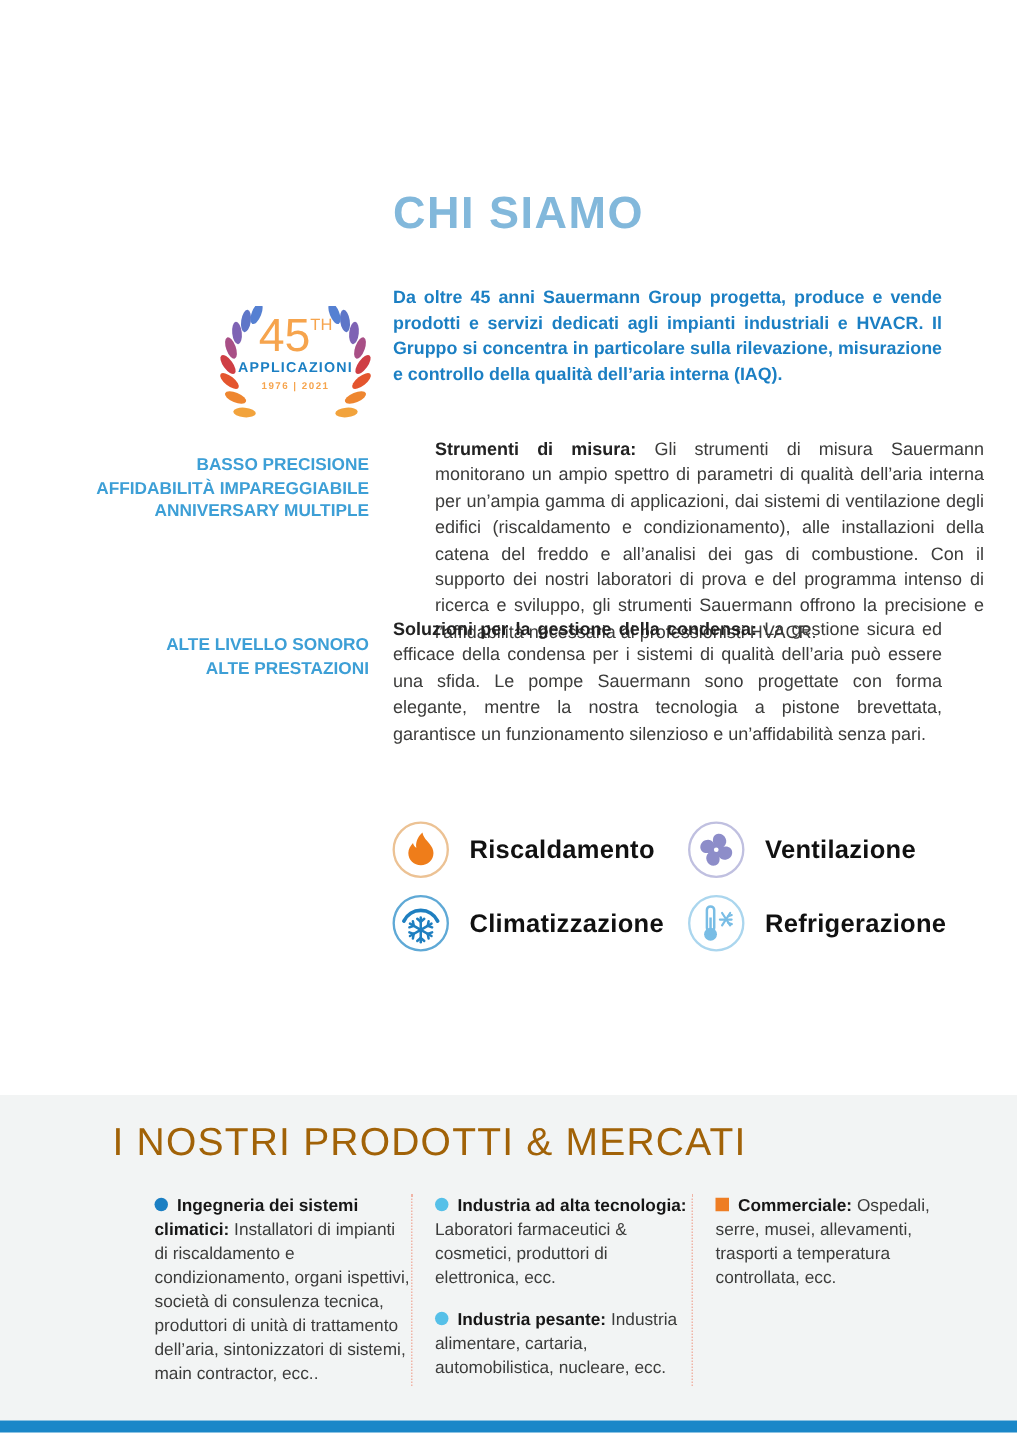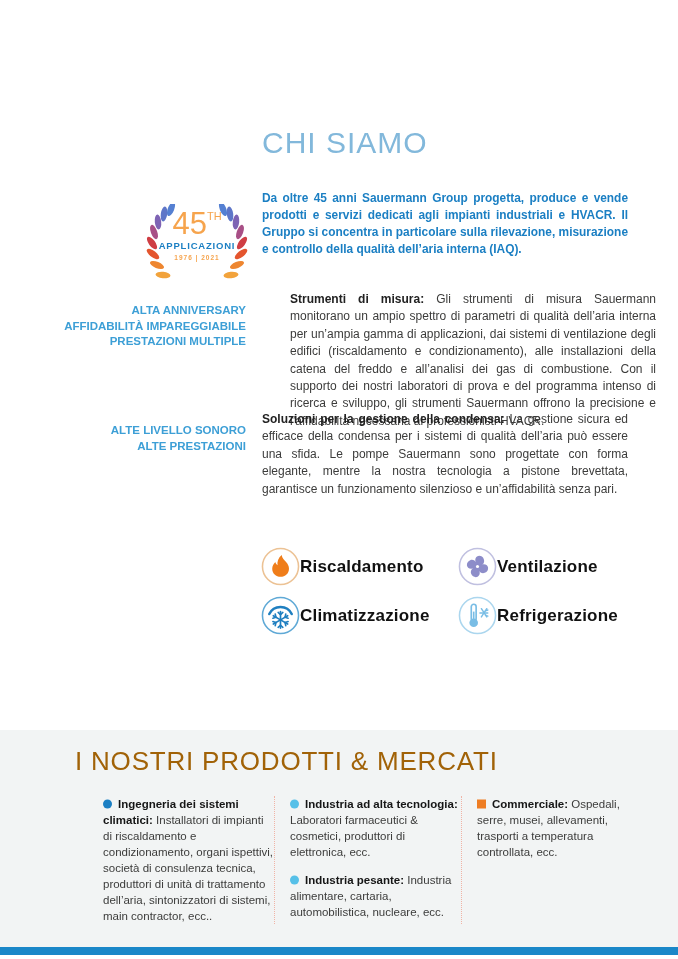--- a/index.html
+++ b/index.html
@@ -5,21 +5,21 @@
   * { margin:0; padding:0; box-sizing:border-box; }
   html,body { background:#ffffff; }
   .page {
     position:relative; width:678px; height:959px; margin:0 auto;
     background:#ffffff; overflow:hidden;
     font-family:"Liberation Sans","DejaVu Sans",sans-serif;
     -webkit-font-smoothing:antialiased;
   }
   .page-title {
     position:absolute; left:262px; top:126px;
-    font-size:30px; font-weight:400; letter-spacing:1px; color:#82b8db;
+    font-size:30px; font-weight:700; letter-spacing:1px; color:#82b8db;
   }
   
   .anniv { position:absolute; left:136px; top:204px; width:122px; height:82px; }
   .anniv svg.wreath { position:absolute; left:0; top:0; }
   .anniv .stack { position:relative; width:100%; text-align:center; padding-top:5px; }
   .anniv .num { font-size:31px; line-height:30px; color:#f6a44d; font-weight:400; letter-spacing:0px; }
   .anniv .th { font-size:11px; vertical-align:14px; color:#f6a44d; font-weight:400; }
   .anniv .annw { font-size:9.5px; font-weight:bold; letter-spacing:0.8px; color:#1b7fc3; margin-top:1px; }
   .anniv .years { font-size:6.5px; letter-spacing:1px; color:#f6a44d; margin-top:3px; font-weight:bold; }
   
@@ -41,21 +41,21 @@
     font-size:12px; line-height:17.4px; color:#3c3c3b; text-align:justify;
   }
   .para.p1 { top:291px;margin-left:28px; }
   .para.p2 { top:411px; }
   .para b { color:#222222; }
   
   .apps {
     position:absolute; left:261px; top:547px; width:372px;
     display:grid; grid-template-columns:197px 175px; grid-row-gap:10px;
   }
-  .app { display:flex; align-items:center; height:39px; }
+  .app { display:flex; align-items:center; gap:13px; height:39px; }
   .app .icon-wrap { width:39px; height:39px; flex:0 0 39px; }
   .app .app-label { font-size:17px; font-weight:bold; color:#111111; letter-spacing:0.2px; }
   
   .band {
     position:absolute; left:0; top:730px; width:678px; height:217px;
     background:#f2f4f4;
   }
   .band-title {
     position:absolute; left:75px; top:16px;
     font-size:26px; font-weight:400; letter-spacing:0.8px; color:#a16207;
@@ -108,23 +108,23 @@
     <div class="stack">
       <div><span class="num">45</span><span class="th">TH</span></div>
       <div class="annw">APPLICAZIONI</div>
       <div class="years">1976 | 2021</div>
     </div>
   </div>
 
   <p class="intro">Da oltre 45 anni Sauermann Group progetta, produce e vende prodotti e servizi dedicati agli impianti industriali e HVACR. Il Gruppo si concentra in particolare sulla rilevazione, misurazione e controllo della qualità dell’aria interna (IAQ).</p>
 
   <div class="side-label s1">
-    <div>ALTA ANNIVERSARY</div>
+    <div>BASSO PRECISIONE</div>
     <div>AFFIDABILITÀ IMPAREGGIABILE</div>
-    <div>PRESTAZIONI MULTIPLE</div>
+    <div>ANNIVERSARY MULTIPLE</div>
   </div>
 
   <p class="para p1"><b>Strumenti di misura:</b> <span>Gli strumenti di misura Sauermann monitorano un ampio spettro di parametri di qualità dell’aria interna per un’ampia gamma di applicazioni, dai sistemi di ventilazione degli edifici (riscaldamento e condizionamento), alle installazioni della catena del freddo e all’analisi dei gas di combustione. Con il supporto dei nostri laboratori di prova e del programma intenso di ricerca e sviluppo, gli strumenti Sauermann offrono la precisione e l’affidabilità necessaria ai professionisti HVACR.</span></p>
 
   <div class="side-label s2">
     <div>ALTE LIVELLO SONORO</div>
     <div>ALTE PRESTAZIONI</div>
   </div>
 
   <p class="para p2"><b>Soluzioni per la gestione della condensa:</b> <span>La gestione sicura ed efficace della condensa per i sistemi di qualità dell’aria può essere una sfida. Le pompe Sauermann sono progettate con forma elegante, mentre la nostra tecnologia a pistone brevettata, garantisce un funzionamento silenzioso e un’affidabilità senza pari.</span></p>

